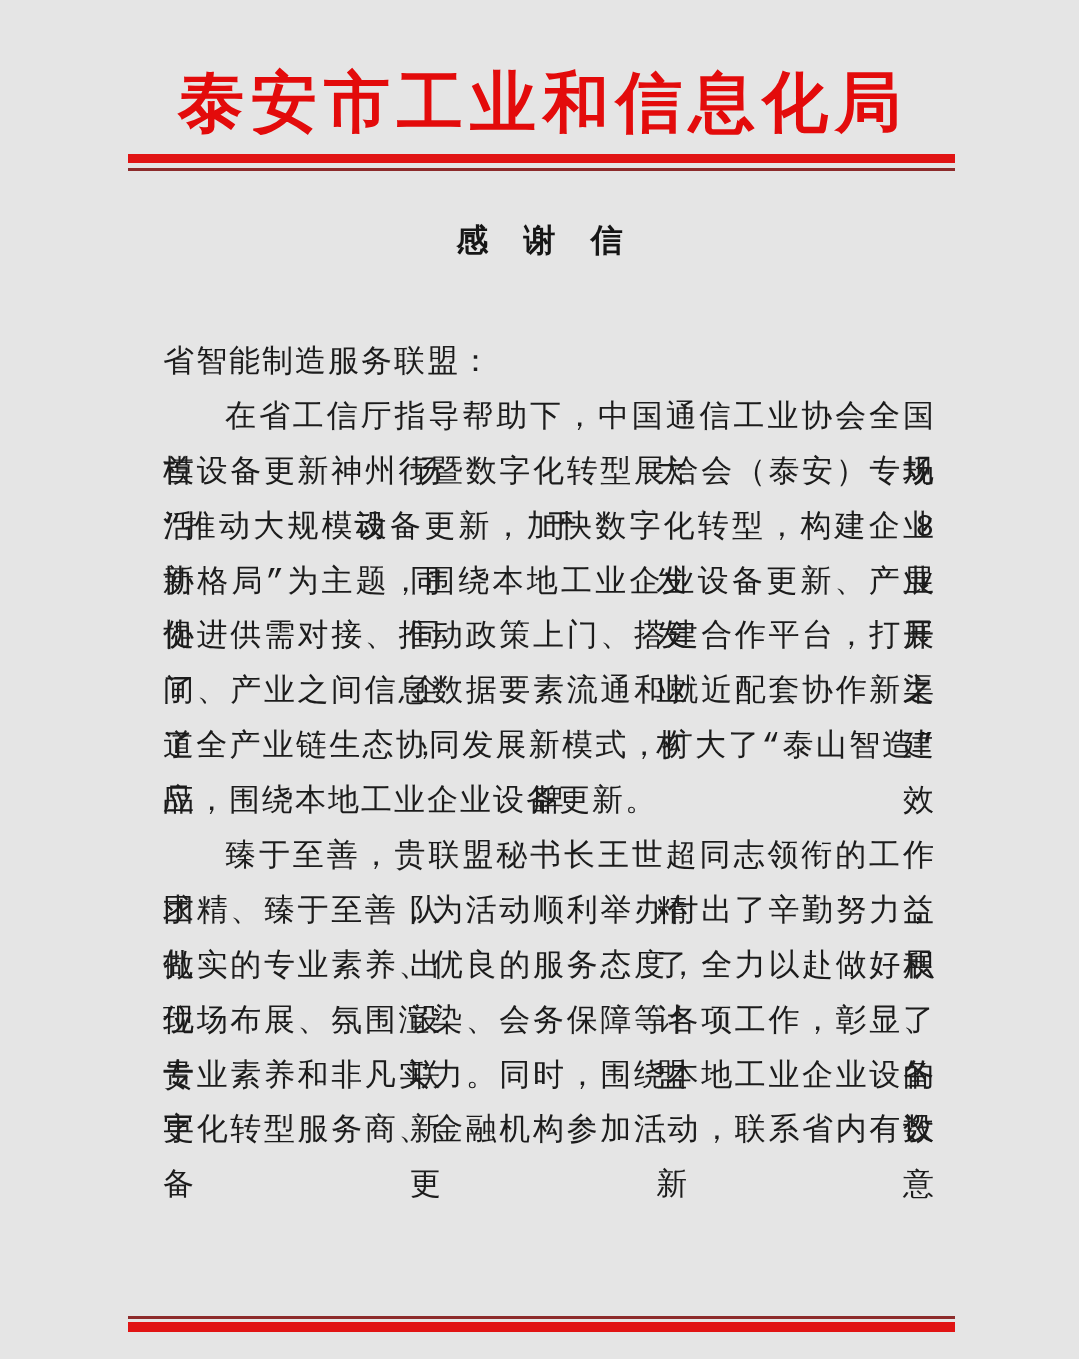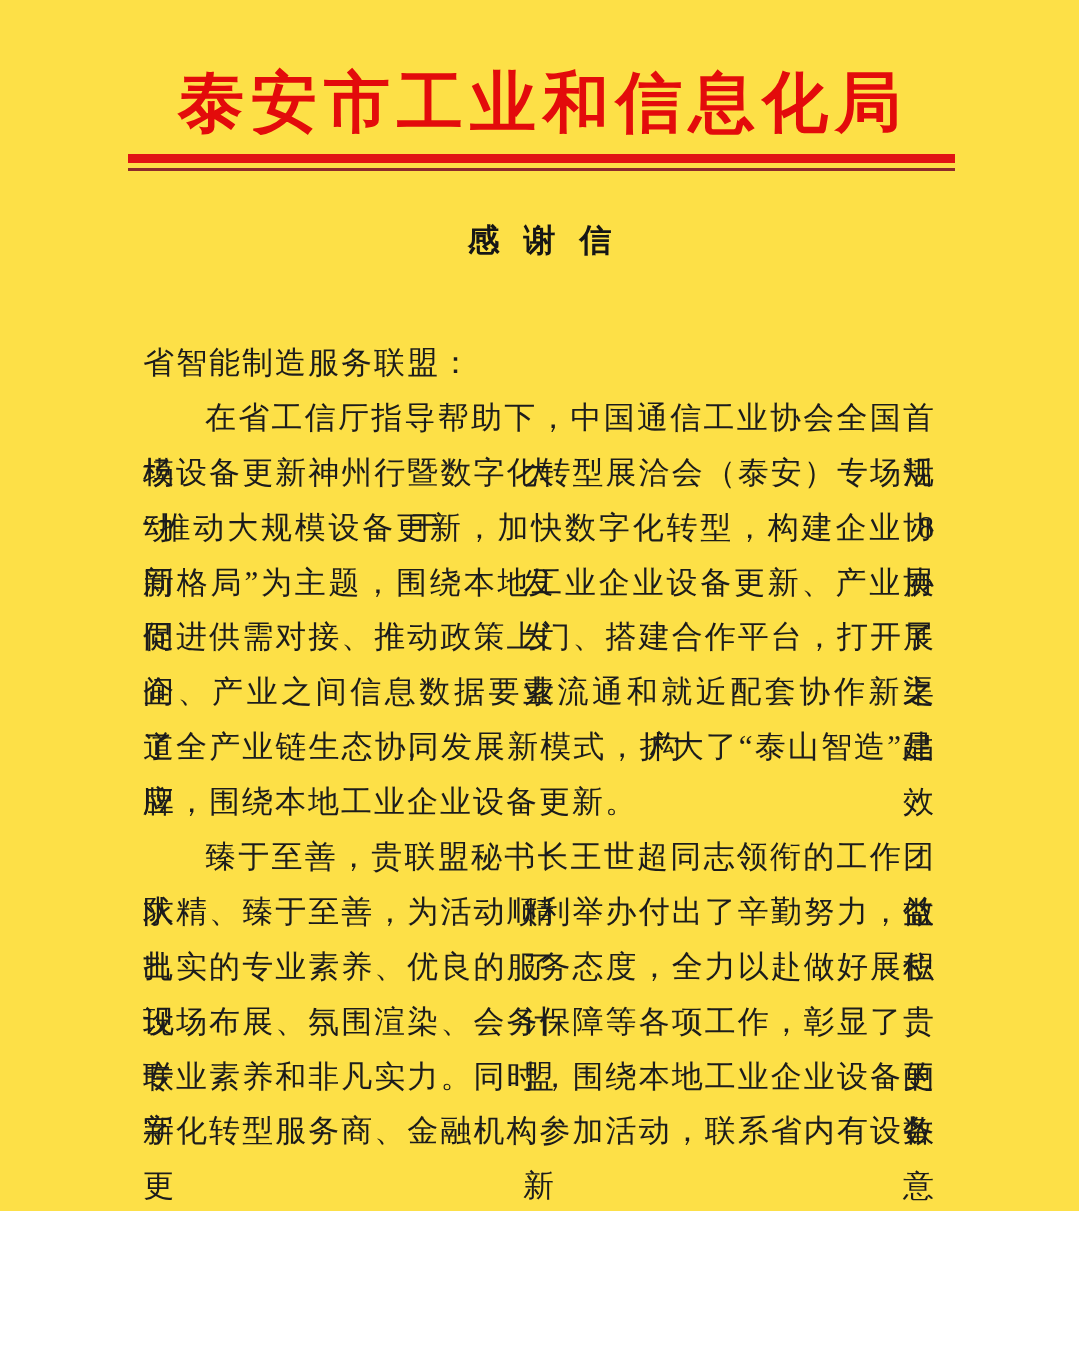--- a/index.html
+++ b/index.html
@@ -3,25 +3,25 @@
 <meta charset="utf-8">
 <style>
   html, body {
     margin: 0;
     padding: 0;
     background: #ffffff;
   }
   .page {
     position: relative;
     width: 1079px;
-    height: 1211px;
+    height: 1359px;
     margin: 0 auto;
-    background: #fde047;
+    background: #e5e5e5;
     overflow: hidden;
-    font-family: Liberation Serif, serif;
+    font-family: Liberation Mono, monospace;
   }
   
   .org-name {
     position: absolute;
     top: 58px;
     left: 0;
     width: 100%;
     text-align: center;
     font-size: 66px;
     font-weight: bold;
@@ -62,20 +62,21 @@
     left: 143px;
     width: 793px;
     font-size: 31px;
     line-height: 54.9px;
     color: #1c1c1c;
     letter-spacing: 2px;
   }
   .line {
     height: 54.9px;
     white-space: nowrap;
+    margin-left: 20px;
   }
   .line.just {
     white-space: normal;
     text-align: justify;
     text-align-last: justify;
   }
   .line.indent {
     text-indent: 2em;
   }
 </style>

